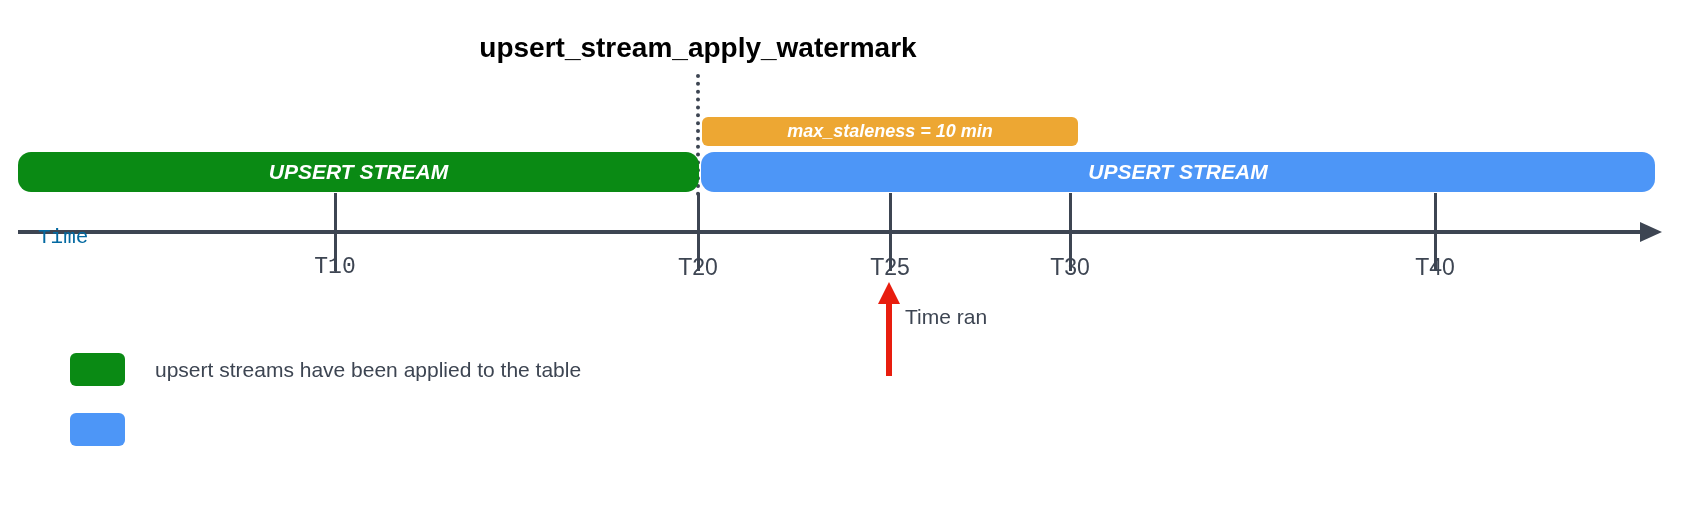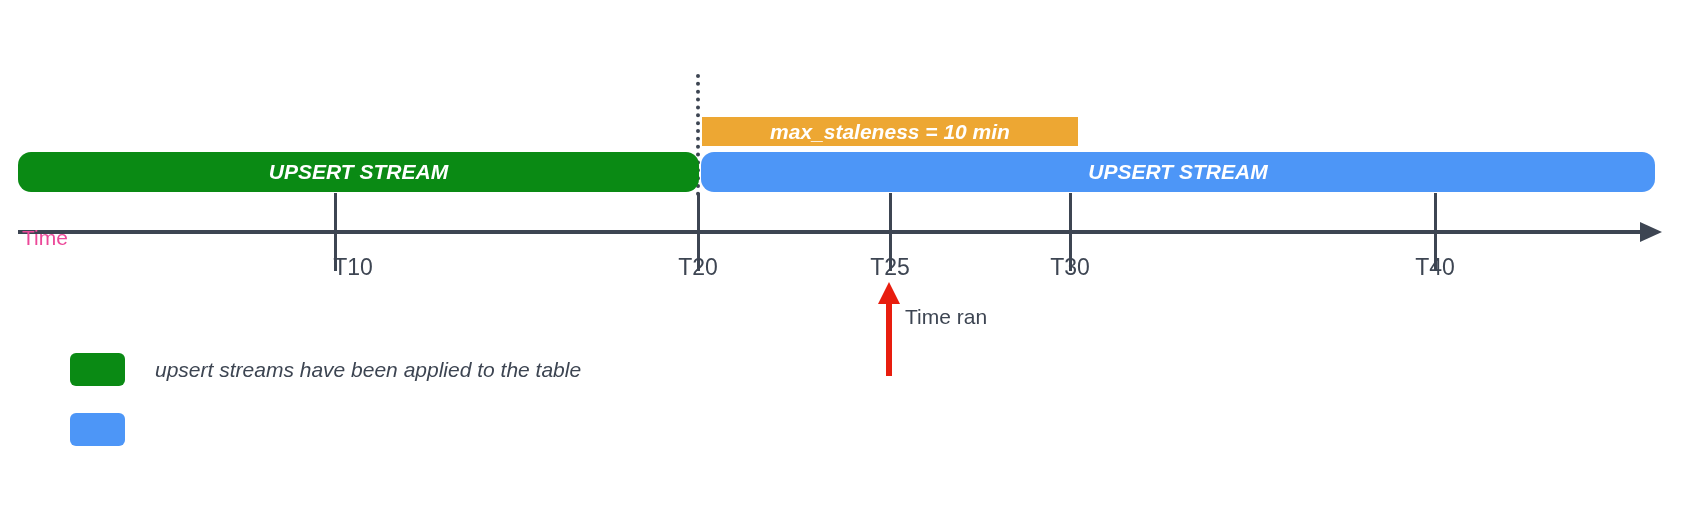--- a/index.html
+++ b/index.html
@@ -54,22 +54,22 @@
     font-weight: bold;
     font-style: italic;
     white-space: nowrap;
   }
   #staleness-bar {
     left: 702px;
     top: 117px;
     width: 376px;
     height: 29px;
     background: #eda733;
-    font-size: 21px;
-    border-radius: 0;
+    font-size: 18px;
+    border-radius: 6px;
   }
   #applied-bar {
     left: 18px;
     top: 152px;
     width: 681px;
     height: 40px;
     background: #0a8a14;
     font-size: 21px;
   }
   #not-applied-bar {
@@ -95,24 +95,25 @@
     left: 1640px;
     top: 222px;
     width: 0;
     height: 0;
     border-top: 10px solid transparent;
     border-bottom: 10px solid transparent;
     border-left: 22px solid #3d4552;
   }
   #axis-label {
     position: absolute;
-    left: 22px;
+    left: 38px;
     top: 226px;
     font-size: 21px;
-    color: #ec4899;
+    color: #0369a1;
+    font-family: Liberation Mono, monospace;
   }
   .tick-mark {
     position: absolute;
     top: 193px;
     width: 3px;
     height: 78px;
     background: #3d4552;
   }
   .tick-label {
     position: absolute;
@@ -164,44 +165,44 @@
     width: 55px;
     height: 33px;
     border-radius: 6px;
     flex: none;
   }
   .legend-text {
     margin-left: 30px;
     font-size: 21px;
     color: #3d4552;
     white-space: nowrap;
-    font-style: italic;
   }
 </style>
 </head>
 <body>
 
 <div id="canvas">
 
+  <div id="diagram-title">upsert_stream_apply_watermark</div>
 
   <div id="watermark-line"></div>
 
   <div class="bar" id="staleness-bar">max_staleness = 10 min</div>
 
   <div class="bar" id="applied-bar">UPSERT STREAM</div>
 
   <div class="bar" id="not-applied-bar">UPSERT STREAM</div>
 
   <div id="axis-line"></div>
   <div id="axis-arrow"></div>
   <div id="axis-label">Time</div>
 
   <div id="ticks-container">
       <div class="tick-mark" style="left: 334px;"></div>
-      <div class="tick-label" style="left: 353px;">T10</div>
+      <div class="tick-label" style="left: 335px; font-family: Liberation Mono, monospace;">T10</div>
       <div class="tick-mark" style="left: 697px;"></div>
       <div class="tick-label" style="left: 698px;">T20</div>
       <div class="tick-mark" style="left: 889px;"></div>
       <div class="tick-label" style="left: 890px; text-align: center;">T25</div>
       <div class="tick-mark" style="left: 1069px;"></div>
       <div class="tick-label" style="left: 1070px; text-align: center;">T30</div>
       <div class="tick-mark" style="left: 1434px;"></div>
       <div class="tick-label" style="left: 1435px;">T40</div>
     </div>
 

